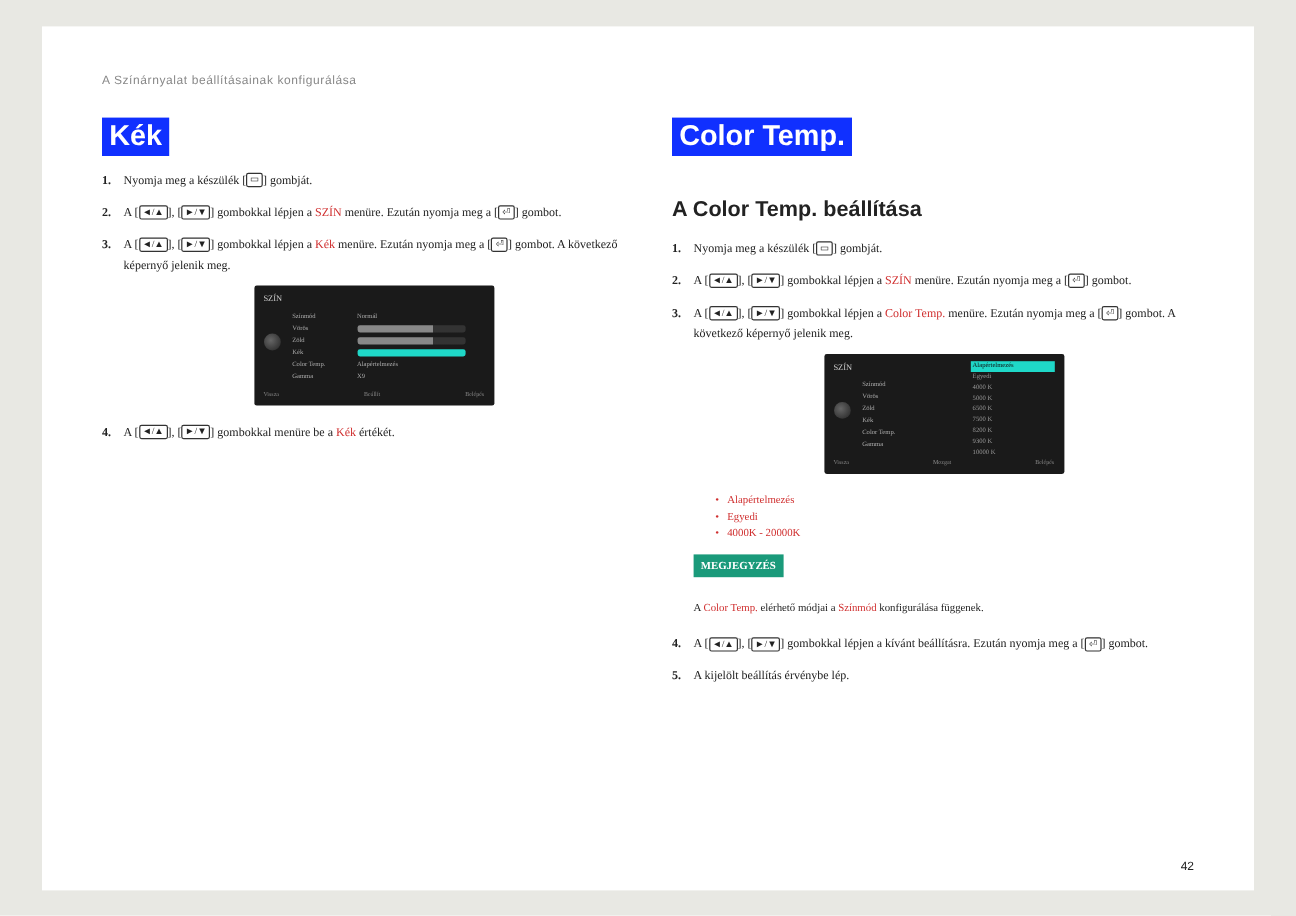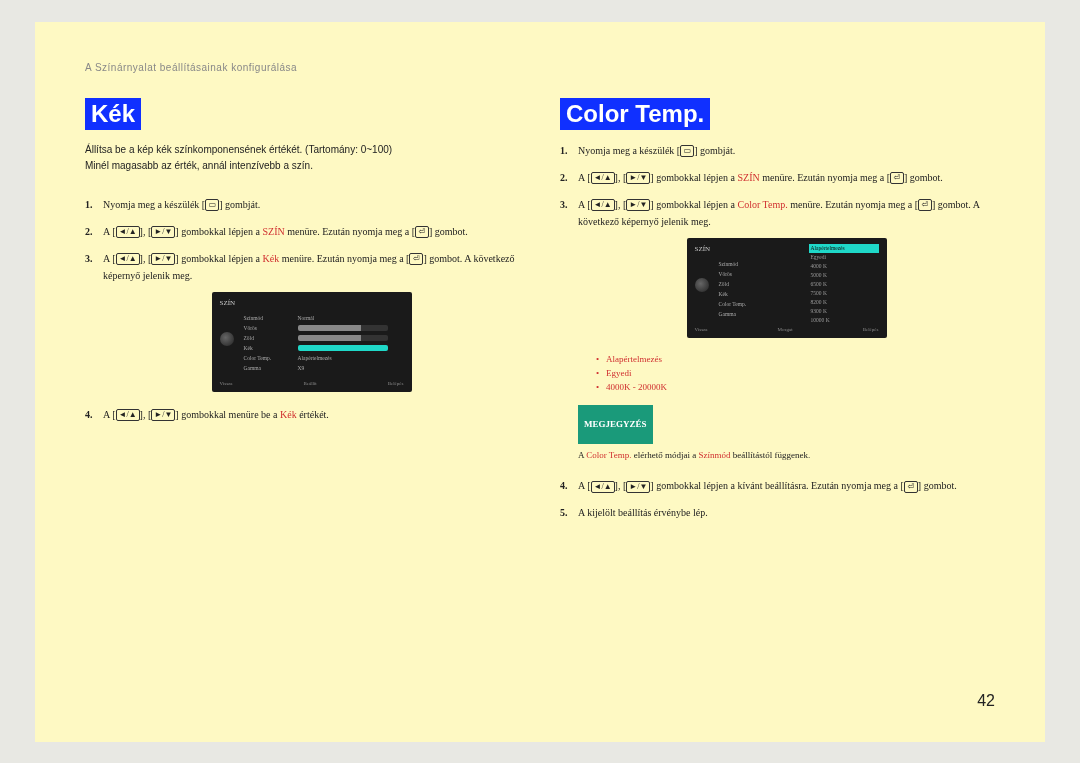--- a/index.html
+++ b/index.html
@@ -6,21 +6,21 @@
   body {
     font-family: Arial, sans-serif;
     background: #e8e8e3;
     width: 1080px;
     height: 763px;
     display: flex;
     align-items: center;
     justify-content: center;
   }
   .page {
-    background: #fef9c3;
+    background: #ffffff;
     width: 1010px;
     height: 720px;
     padding: 40px 50px 30px 50px;
     position: relative;
   }
   .breadcrumb {
     font-size: 10px;
     color: #888;
     letter-spacing: 0.5px;
     margin-bottom: 25px;
@@ -165,50 +165,46 @@
   .bullets li { list-style: none; position: relative; padding-left: 10px; }
   .bullets li::before {
     content: "•"; position: absolute; left: 0;
   }
   .note-tag {
     display: inline-block;
     background: #1a9a7a;
     color: #fff;
     font-size: 9px;
     font-weight: bold;
-    padding: 12px 6px;
-    margin-bottom: 4px;
+    padding: 2px 6px;
+    margin-bottom: 18px;
   }
   .note-text {
     font-size: 9px;
     color: #222;
     margin-bottom: 14px;
   }
   .page-num {
     position: absolute;
-    bottom: 32px;
+    bottom: 14px;
     right: 50px;
-    font-size: 16px;
+    font-size: 10px;
     color: #222;
   }
 </style>
 </head>
 <body>
 
 <div class="page">
   <div class="breadcrumb">A Színárnyalat beállításainak konfigurálása</div>
 
   <div class="columns">
 
     <div class="col">
       <div class="tag">Kék</div>
-      <div class="desc">
-        <span>Állítsa be a kép kék színkomponensének értékét. (Tartomány: 0~100)</span><br>
-        <span>Minél magasabb az érték, annál intenzívebb a szín.</span>
-      </div>
 
       <ol class="steps">
         <li>
           <span>Nyomja meg a készülék [</span><span class="icon-box">▭</span><span>] gombját.</span>
         </li>
         <li>
           <span>A [</span><span class="icon-box">◄/▲</span><span>], [</span><span class="icon-box">►/▼</span><span>] gombokkal lépjen a </span><span class="red">SZÍN</span><span> menüre. Ezután nyomja meg a [</span><span class="icon-box">⏎</span><span>] gombot.</span>
         </li>
         <li>
           <span>A [</span><span class="icon-box">◄/▲</span><span>], [</span><span class="icon-box">►/▼</span><span>] gombokkal lépjen a </span><span class="red">Kék</span><span> menüre. Ezután nyomja meg a [</span><span class="icon-box">⏎</span><span>] gombot. A következő képernyő jelenik meg.</span>
@@ -250,20 +246,21 @@
           </div>
         </li>
         <li>
           <span>A [</span><span class="icon-box">◄/▲</span><span>], [</span><span class="icon-box">►/▼</span><span>] gombokkal menüre be a </span><span class="red">Kék</span><span> értékét.</span>
         </li>
       </ol>
     </div>
 
     <div class="col">
       <div class="tag">Color Temp.</div>
+      <div class="subheading" style="margin-top:22px">A Color Temp. beállítása</div>
 
       <ol class="steps">
         <li>
           <span>Nyomja meg a készülék [</span><span class="icon-box">▭</span><span>] gombját.</span>
         </li>
         <li>
           <span>A [</span><span class="icon-box">◄/▲</span><span>], [</span><span class="icon-box">►/▼</span><span>] gombokkal lépjen a </span><span class="red">SZÍN</span><span> menüre. Ezután nyomja meg a [</span><span class="icon-box">⏎</span><span>] gombot.</span>
         </li>
         <li>
           <span>A [</span><span class="icon-box">◄/▲</span><span>], [</span><span class="icon-box">►/▼</span><span>] gombokkal lépjen a </span><span class="red">Color Temp.</span><span> menüre. Ezután nyomja meg a [</span><span class="icon-box">⏎</span><span>] gombot. A következő képernyő jelenik meg.</span>
@@ -310,21 +307,21 @@
           </div>
 
           <ul class="bullets">
             <li>Alapértelmezés</li>
             <li>Egyedi</li>
             <li>4000K - 20000K</li>
           </ul>
 
           <div class="note-tag">MEGJEGYZÉS</div>
           <div class="note-text">
-            <span>A </span><span class="red">Color Temp.</span><span> elérhető módjai a </span><span class="red">Színmód</span><span> beállítástól függenek.</span>
+            <span>A </span><span class="red">Color Temp.</span><span> elérhető módjai a </span><span class="red">Színmód</span><span> konfigurálása függenek.</span>
           </div>
         </li>
         <li>
           <span>A [</span><span class="icon-box">◄/▲</span><span>], [</span><span class="icon-box">►/▼</span><span>] gombokkal lépjen a kívánt beállításra. Ezután nyomja meg a [</span><span class="icon-box">⏎</span><span>] gombot.</span>
         </li>
         <li>A kijelölt beállítás érvénybe lép.</li>
       </ol>
     </div>
   </div>
 

